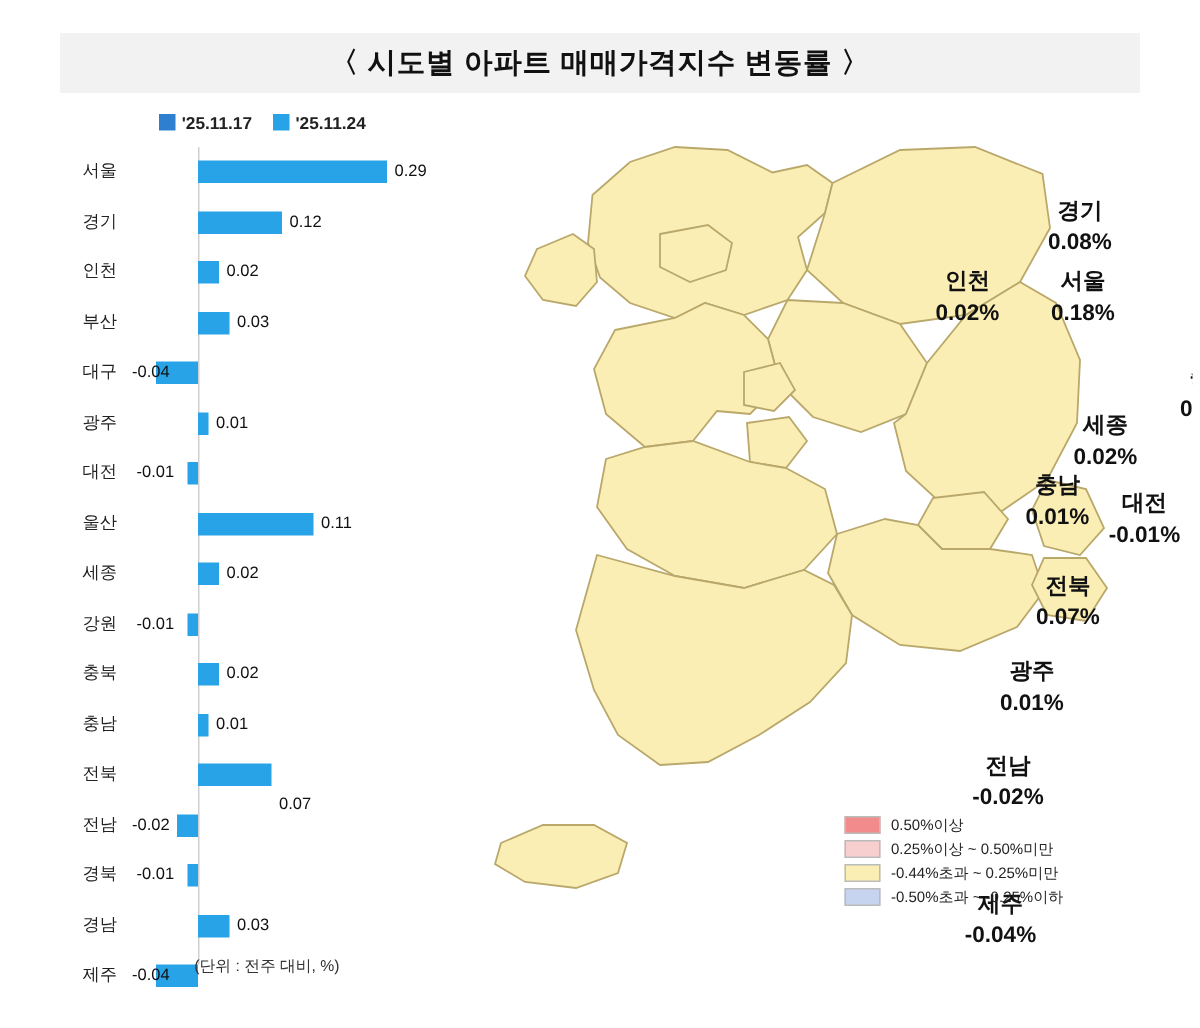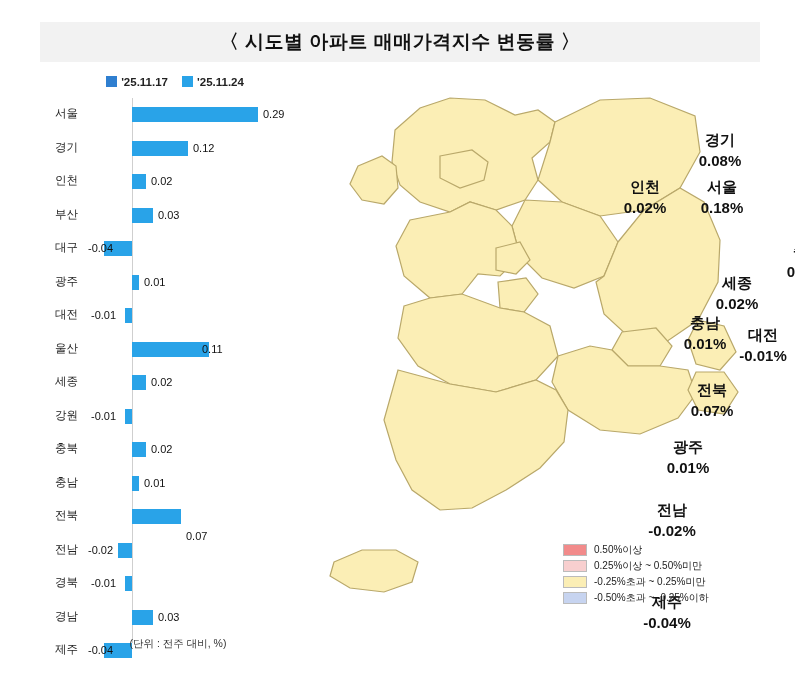--- a/index.html
+++ b/index.html
@@ -134,21 +134,21 @@
       <div class="bar-label">대전</div>
       <div class="bar-track">
         <div class="bar-rect" style="left: 37px; width: 7px;"></div>
         <div class="bar-value" style="left: 3px;">-0.01</div>
       </div>
     </div>
     <div class="bar-row">
       <div class="bar-label">울산</div>
       <div class="bar-track">
         <div class="bar-rect" style="left: 44px; width: 77px;"></div>
-        <div class="bar-value" style="left: 114px;">0.11</div>
+        <div class="bar-value" style="left: 126px;">0.11</div>
       </div>
     </div>
     <div class="bar-row">
       <div class="bar-label">세종</div>
       <div class="bar-track">
         <div class="bar-rect" style="left: 44px; width: 14px;"></div>
         <div class="bar-value" style="left: 63px;">0.02</div>
       </div>
     </div>
     <div class="bar-row">
@@ -289,19 +289,19 @@
     <div class="ml-row">
       <span class="ml-swatch" style="background: rgb(242, 139, 139);"></span>
       <span class="ml-text">0.50%이상</span>
     </div>
     <div class="ml-row">
       <span class="ml-swatch" style="background: rgb(248, 207, 207);"></span>
       <span class="ml-text">0.25%이상 ~ 0.50%미만</span>
     </div>
     <div class="ml-row">
       <span class="ml-swatch" style="background: rgb(251, 238, 181);"></span>
-      <span class="ml-text">-0.25%초과 ~ 0.25%미만</span>
+      <span class="ml-text">-0.44%초과 ~ 0.25%미만</span>
     </div>
     <div class="ml-row">
       <span class="ml-swatch" style="background: rgb(199, 212, 240);"></span>
       <span class="ml-text">-0.50%초과 ~ -0.25%이하</span>
     </div>
   </div>
 
 </body></html>

